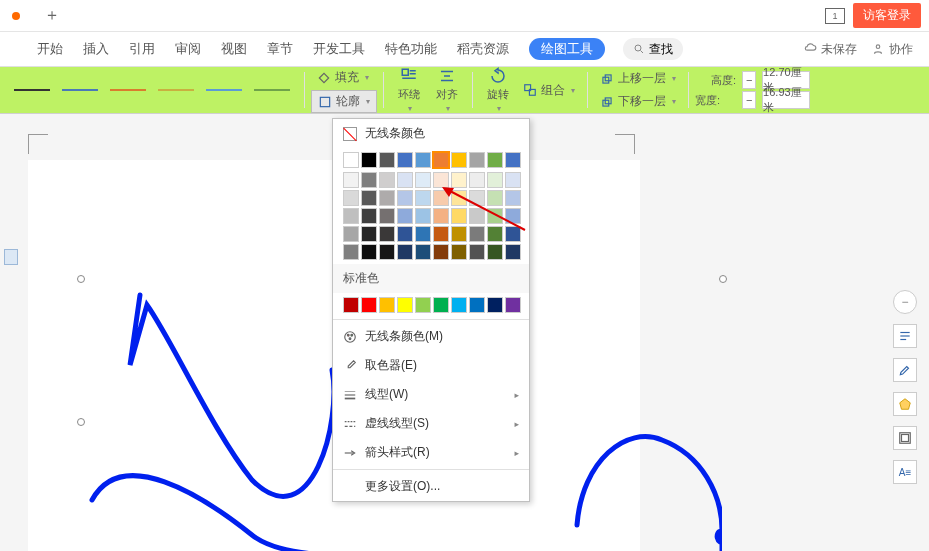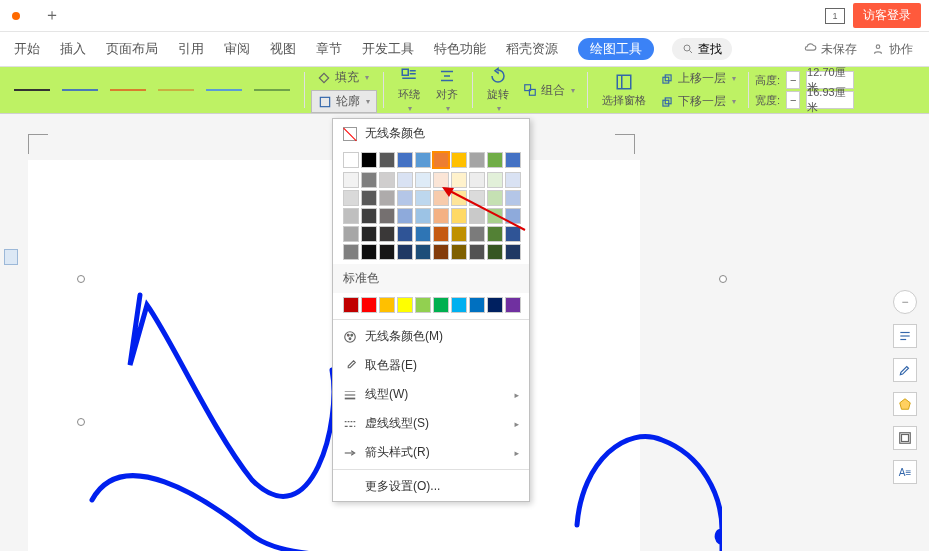--- a/index.html
+++ b/index.html
@@ -3,21 +3,21 @@
 <meta charset="utf-8">
 <style>
 *{margin:0;padding:0;box-sizing:border-box;font-family:"Microsoft YaHei",sans-serif;}
 body{background:#fff;width:929px;height:551px;position:relative;overflow:hidden;font-size:12px;}
 .titlebar{height:32px;background:#fff;display:flex;align-items:center;border-bottom:1px solid #e5e5e5;}
 .tab-dot{width:8px;height:8px;border-radius:50%;background:#ff6a00;margin-left:12px;}
 .new-tab{width:32px;height:28px;display:flex;align-items:center;justify-content:center;color:#666;font-size:16px;margin-left:16px;cursor:pointer;}
 .title-right{margin-left:auto;display:flex;align-items:center;gap:8px;padding-right:8px;}
 .ico-box{width:20px;height:16px;border:1px solid #666;display:flex;align-items:center;justify-content:center;font-size:9px;color:#666;}
 .login-btn{background:#ff5a3c;color:#fff;padding:4px 10px;font-size:12px;border-radius:2px;}
-.menubar{height:34px;display:flex;align-items:center;padding:0 4px;background:#fff;}
+.menubar{height:34px;display:flex;align-items:center;padding:0 4px;background:#fff;margin-left:23px;}
 .menu-item{padding:0 10px;height:34px;display:flex;align-items:center;color:#555;cursor:pointer;font-size:13px;}
 .menu-highlight{background:#3b82f6;color:#fff;border-radius:12px;padding:2px 12px;height:22px;display:flex;align-items:center;}
 .search-box{display:flex;align-items:center;background:#f0f0f0;border-radius:12px;padding:2px 10px;height:22px;margin-left:8px;}
 .search-box svg{width:12px;height:12px;margin-right:4px;}
 .menu-right{margin-left:auto;display:flex;align-items:center;gap:14px;padding-right:12px;}
 .menu-status{display:flex;align-items:center;gap:4px;color:#666;font-size:12px;}
 .ribbon{height:48px;border-top:1px solid #e0e0e0;border-bottom:1px solid #d0d0d0;display:flex;align-items:center;padding:0 6px;background:#bef264;}
 .line-samples{display:flex;gap:12px;align-items:center;padding:0 8px;}
 .line-s{width:36px;height:0;border-top:2px solid;}
 .vsplit{width:1px;height:36px;background:#e0e0e0;margin:0 6px;}
@@ -59,21 +59,20 @@
   <div class="new-tab">＋</div>
   <div class="title-right">
     <div class="ico-box">1</div>
     <div class="login-btn">访客登录</div>
   </div>
 </div>
 
 <div class="menubar">
   <div class="menu-item">开始</div>
   <div class="menu-item">插入</div>
-  <div class="menu-item">页面布局</div>
   <div class="menu-item">引用</div>
   <div class="menu-item">审阅</div>
   <div class="menu-item">视图</div>
   <div class="menu-item">章节</div>
   <div class="menu-item">开发工具</div>
   <div class="menu-item">特色功能</div>
   <div class="menu-item">稻壳资源</div>
   <div class="menu-item">
       <span class="menu-highlight">绘图工具</span>
     </div>
@@ -153,46 +152,39 @@
   <div class="rib-stack">
     <div class="rib-btn caret">
         <svg viewBox="0 0 24 24" fill="none" stroke="#36a" stroke-width="2">
           <rect x="3" y="3" width="10" height="10"></rect>
           <rect x="11" y="11" width="10" height="10"></rect>
         </svg>
         <span>组合</span>
       </div>
   </div>
   <div class="vsplit"></div>
-  <div class="rib-col">
-      <svg viewBox="0 0 24 24" fill="none" stroke="#36a" stroke-width="2">
-        <rect x="3" y="3" width="18" height="18"></rect>
-        <line x1="9" y1="3" x2="9" y2="21"></line>
-      </svg>
-      <span>选择窗格</span>
-    </div>
   <div class="rib-stack">
     <div class="rib-btn caret">
         <svg viewBox="0 0 24 24" fill="none" stroke="#36a" stroke-width="2">
           <rect x="5" y="9" width="10" height="10"></rect>
           <rect x="9" y="5" width="10" height="10"></rect>
         </svg>
         <span>上移一层</span>
       </div>
     <div class="rib-btn caret">
         <svg viewBox="0 0 24 24" fill="none" stroke="#36a" stroke-width="2">
           <rect x="9" y="5" width="10" height="10"></rect>
           <rect x="5" y="9" width="10" height="10"></rect>
         </svg>
         <span>下移一层</span>
       </div>
   </div>
   <div class="vsplit"></div>
   <div class="size-grid">
-    <span style="display:flex;align-items:center;gap:3px;">高度:</span>
+    <span style="display:flex;align-items:center;gap:3px;margin-left:16px;">高度:</span>
     <div class="step">−</div>
     <div class="num-box">12.70厘米</div>
     <span style="display:flex;align-items:center;gap:3px;">宽度:</span>
     <div class="step">−</div>
     <div class="num-box">16.93厘米</div>
   </div>
 </div>
 
 <div class="canvas-area">
   <div class="left-gutter"></div>

